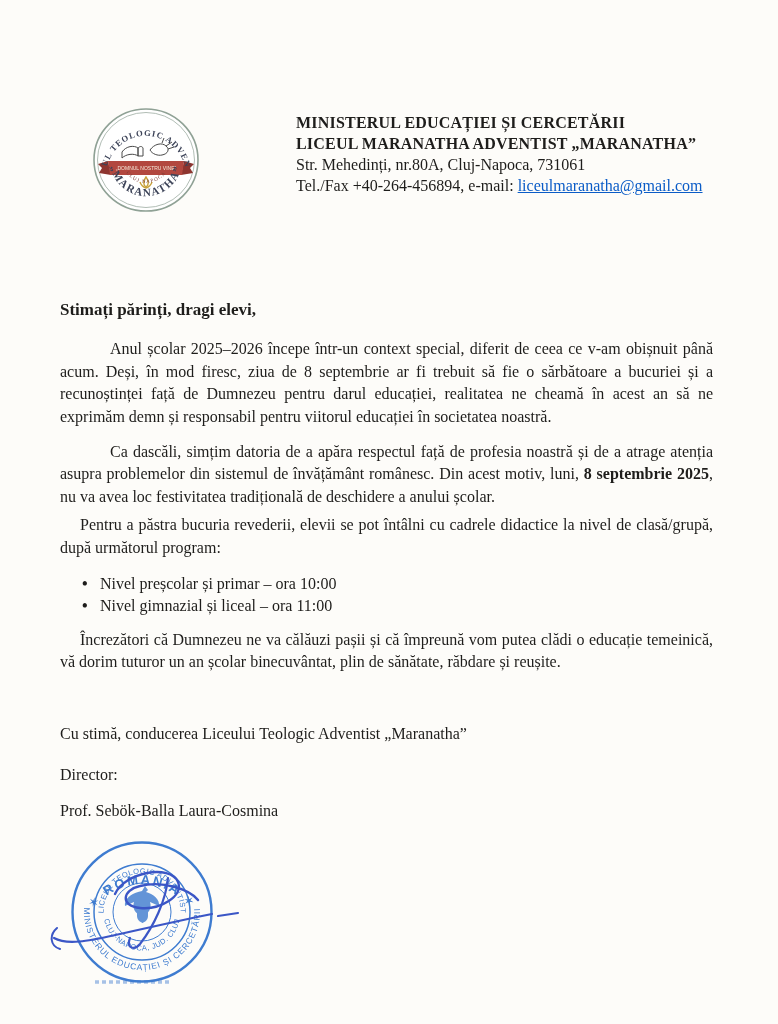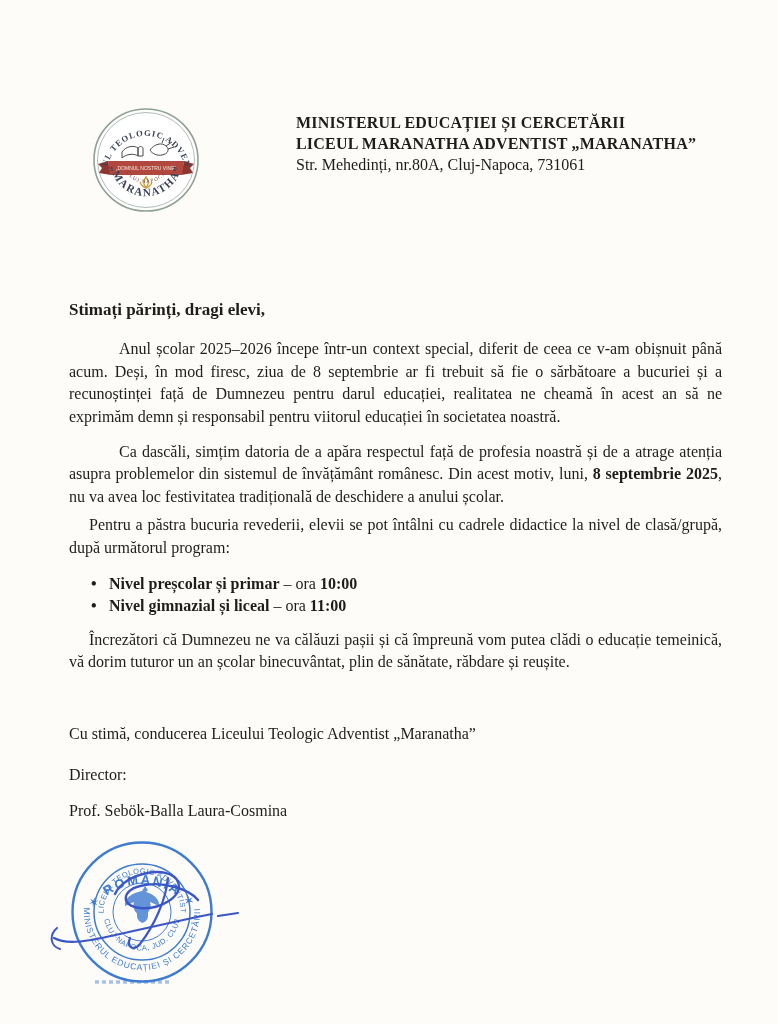--- a/index.html
+++ b/index.html
@@ -13,31 +13,31 @@
     font-family:"Liberation Serif","DejaVu Serif",serif;
     overflow:hidden;
   }
   
   .logo-wrap{position:absolute; left:86px; top:106px; width:120px; height:108px;}
   .head-text{position:absolute; left:296px; top:112px; width:440px;
              font-size:16px; line-height:21px;}
   .head-text .b{font-weight:bold; letter-spacing:.2px;}
   .link{color:var(--link); text-decoration:underline; cursor:pointer;}
   
-  .content{position:absolute; left:69px; top:299px; width:653px;
+  .content{position:absolute; left:60px; top:299px; width:653px;
            font-size:16px; line-height:22.4px; text-align:justify;}
   .salutation{font-weight:bold; font-size:17px; margin:0 0 17px 0; text-align:left;}
   p.para{margin:0 0 13px 0; text-indent:50px;}
   p.para.tight{margin-bottom:6px;}
   p.small-indent{text-indent:20px;}
   p.before-list{margin-bottom:14px;}
   ul.schedule{margin:0 0 11px 0; padding:0 0 0 40px; list-style:none; text-align:left;}
   ul.schedule li{position:relative; line-height:22.4px;}
   ul.schedule li::before{content:"•"; position:absolute; left:-18px; font-weight:bold;}
-  ul.schedule .bld{font-weight:bold;}
+  ul.schedule .bld{font-weight:normal;}
   p.last-para{margin-bottom:49px;}
   .closing{margin:0 0 19px 0; text-align:left;}
   .director{margin:0 0 13px 0; text-align:left;}
   .signer{margin:0; text-align:left;}
   
   .stamp-wrap{position:absolute; left:40px; top:834px; width:230px; height:175px;
               mix-blend-mode:multiply; pointer-events:none;}
   .st{stroke:var(--stamp); fill:none;}
   .st-text{fill:var(--stamp); font-family:"Liberation Sans","DejaVu Sans",sans-serif;}
   .st-fill{fill:var(--stamp);}
@@ -90,20 +90,21 @@
       <text class="lg-text" font-size="11" font-weight="bold" letter-spacing="1.4">
         <textPath href="#lg-bot" startOffset="50%" text-anchor="middle">„MARANATHA”</textPath>
       </text>
     </svg>
   </div>
 
   <div class="head-text">
     <div class="b">MINISTERUL EDUCAȚIEI ȘI CERCETĂRII</div>
     <div class="b">LICEUL MARANATHA ADVENTIST „MARANATHA”</div>
     <div>Str. Mehedinți, nr.80A, Cluj-Napoca, 731061</div>
+    <div><span>Tel./Fax +40-264-456894, e-mail: </span><span class="link">liceulmaranatha@gmail.com</span></div>
   </div>
 
   <div class="content">
     <div class="salutation">Stimați părinți, dragi elevi,</div>
 
     <p class="para">Anul școlar 2025–2026 începe într-un context special, diferit de ceea ce v-am obișnuit până acum. Deși, în mod firesc, ziua de 8 septembrie ar fi trebuit să fie o sărbătoare a bucuriei și a recunoștinței față de Dumnezeu pentru darul educației, realitatea ne cheamă în acest an să ne exprimăm demn și responsabil pentru viitorul educației în societatea noastră.</p>
 
     <p class="para tight"><span>Ca dascăli, simțim datoria de a apăra respectul față de profesia noastră și de a atrage atenția asupra problemelor din sistemul de învățământ românesc. Din acest motiv, luni, </span><b>8 septembrie 2025</b><span>, nu va avea loc festivitatea tradițională de deschidere a anului școlar.</span></p>
 
 

